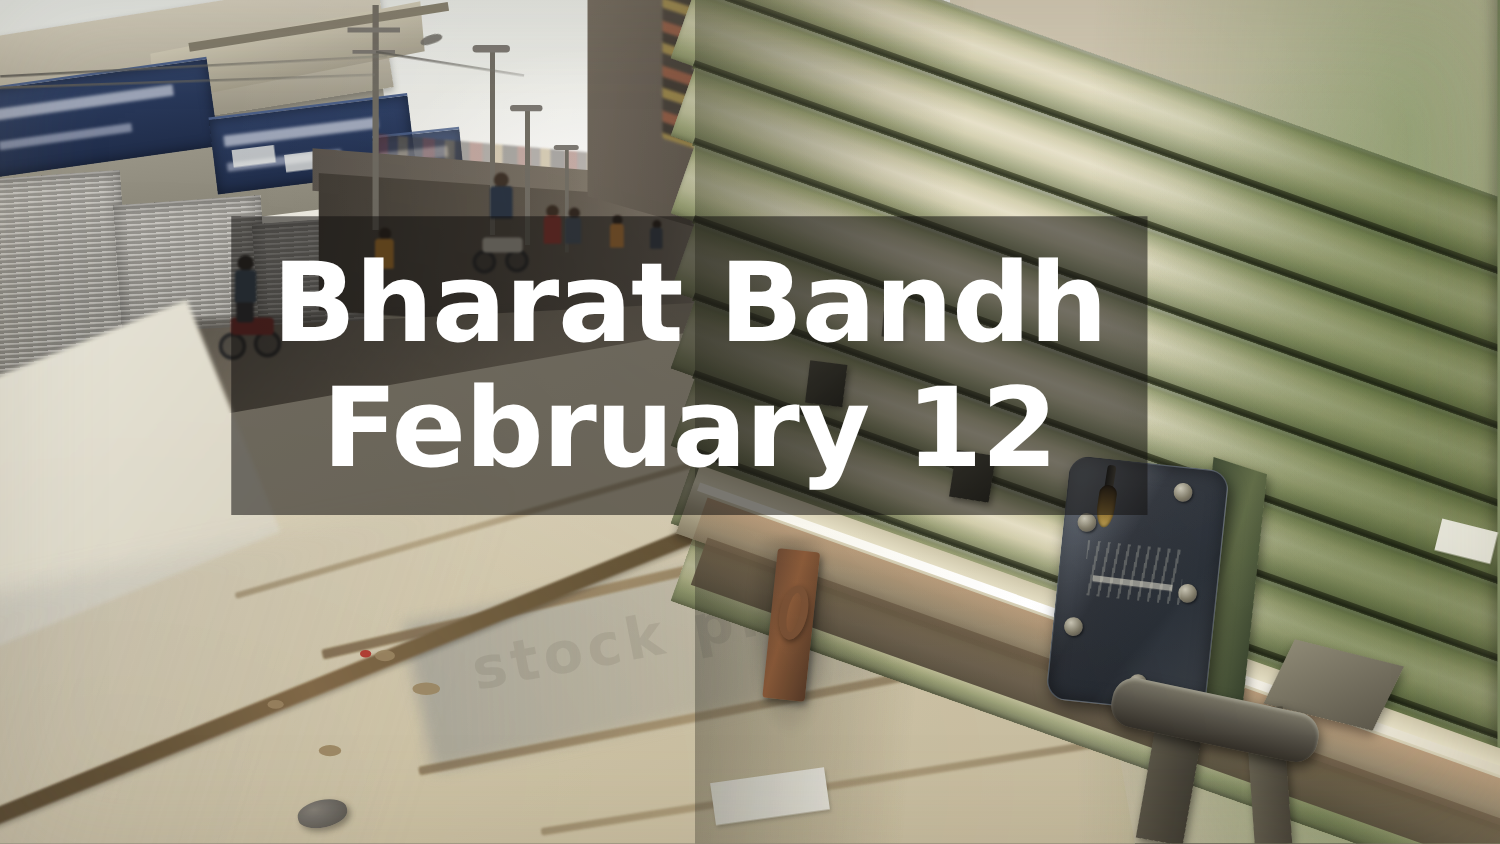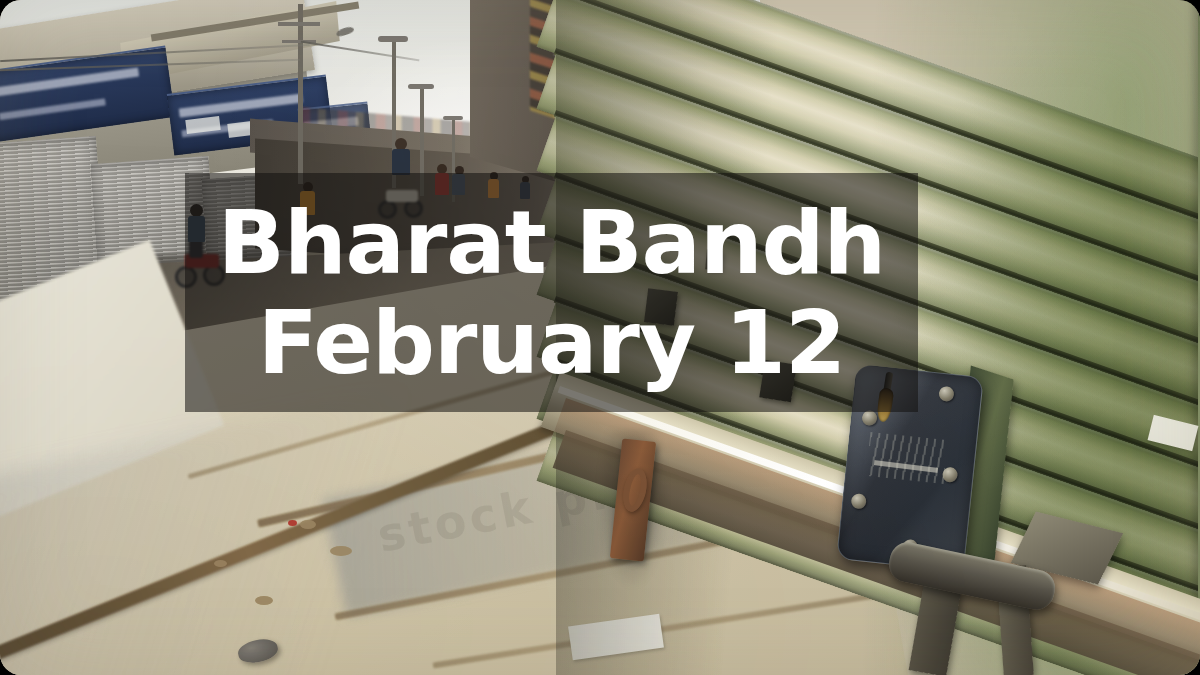--- a/index.html
+++ b/index.html
@@ -3,21 +3,20 @@
 <meta charset="utf-8">
 <style>
   * { margin:0; padding:0; box-sizing:border-box; }
   html,body { width:1200px; height:675px; overflow:hidden; background:#000; }
   body { font-family:"DejaVu Sans", sans-serif; }
 
   #banner {
     position:relative;
     width:1200px; height:675px;
     overflow:hidden;
-    border-radius:21px;
   }
 
   
   #photo { position:absolute; inset:0; overflow:hidden; background:#c9bfa8; }
 
   
   .sky {
     position:absolute; left:0; top:0; width:760px; height:230px;
     background:linear-gradient(175deg,#dfe2df 0%,#e6e6e0 40%,#eae7dd 70%,#e4dfd2 100%);
   }

